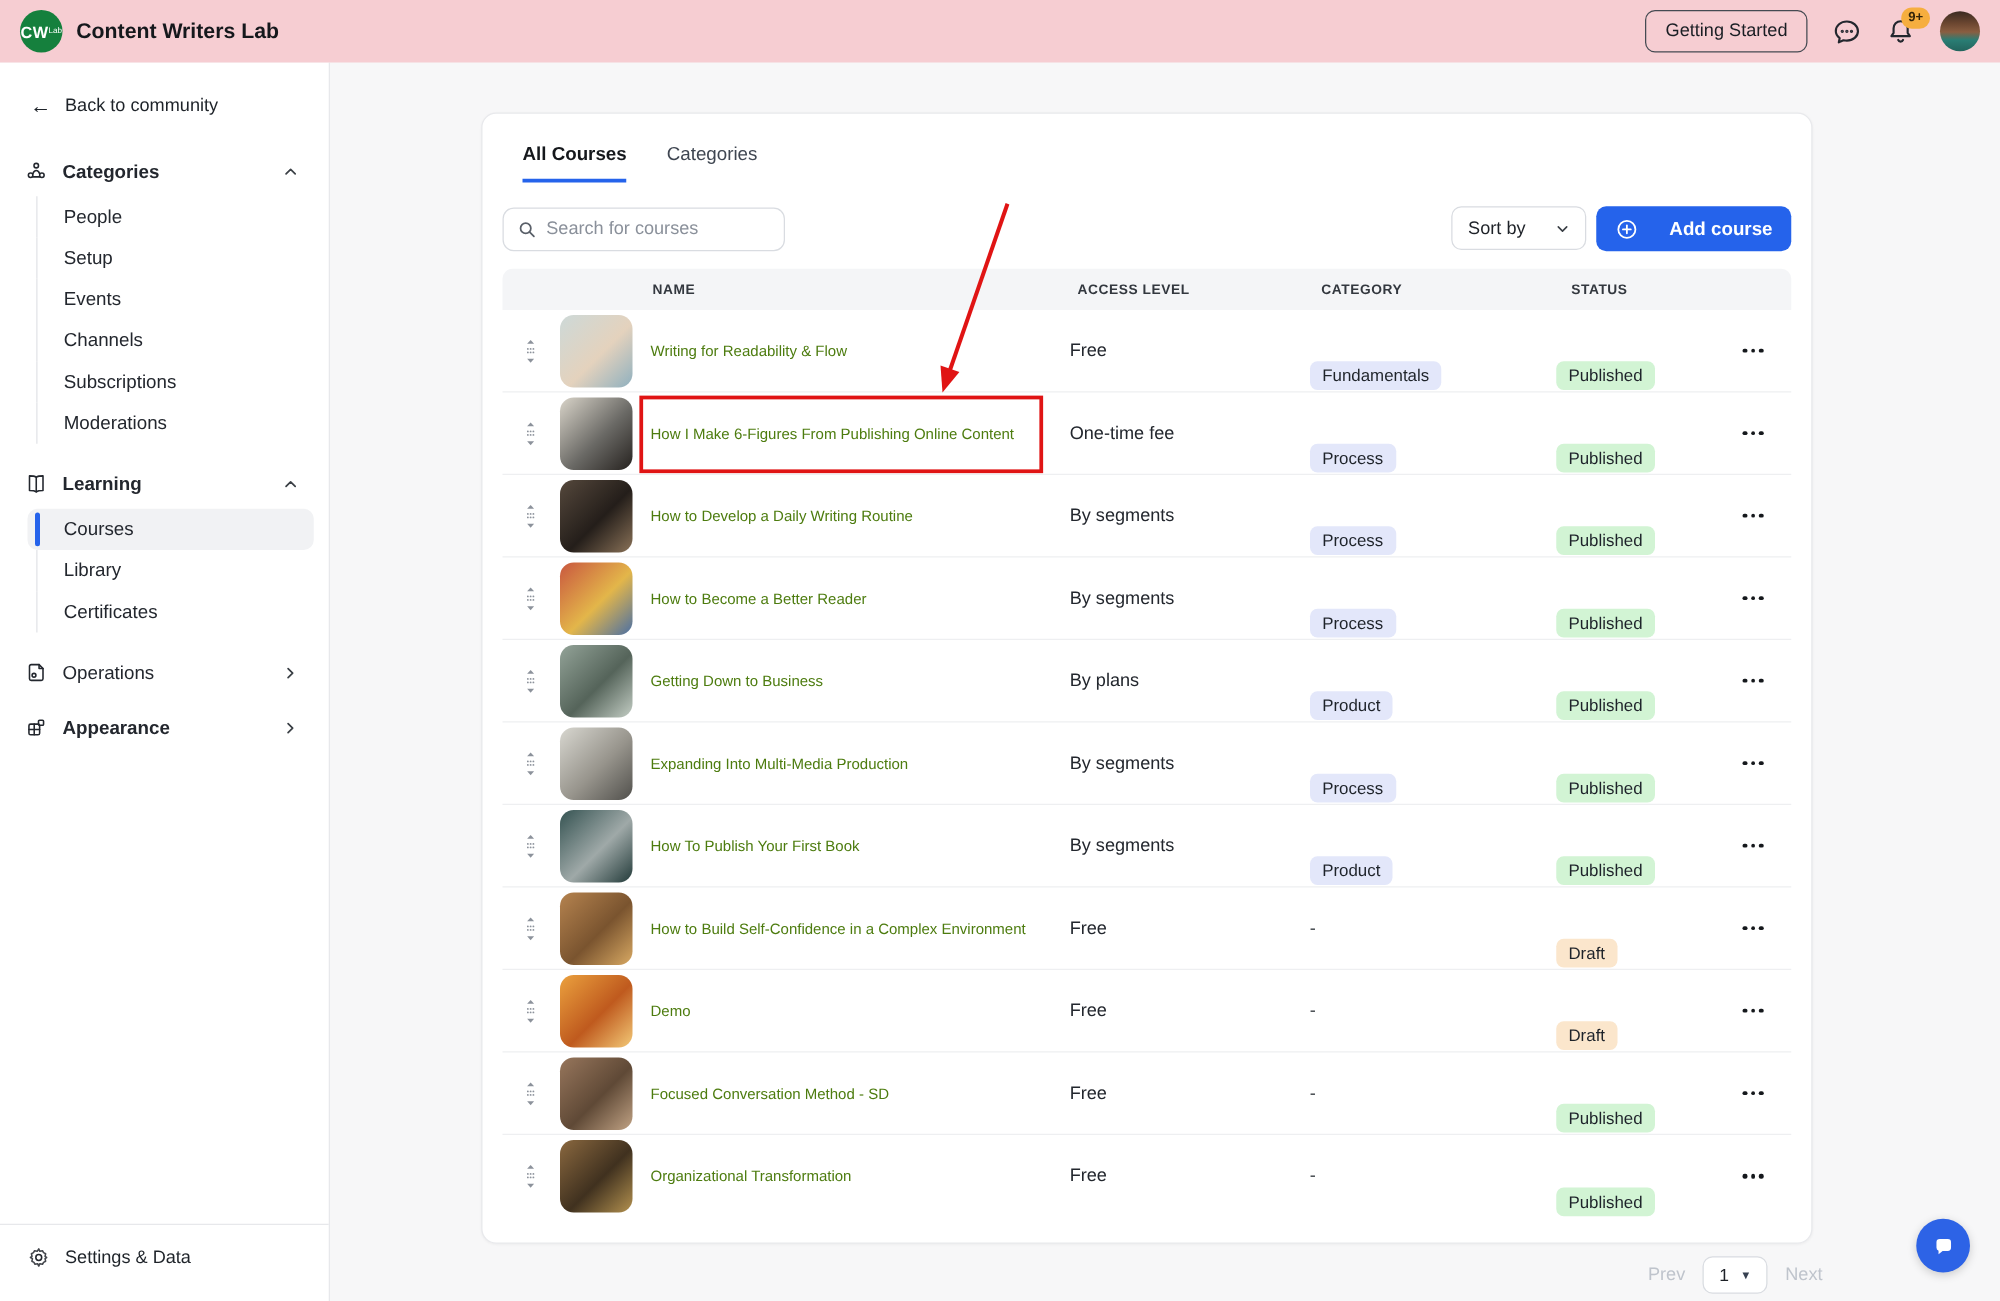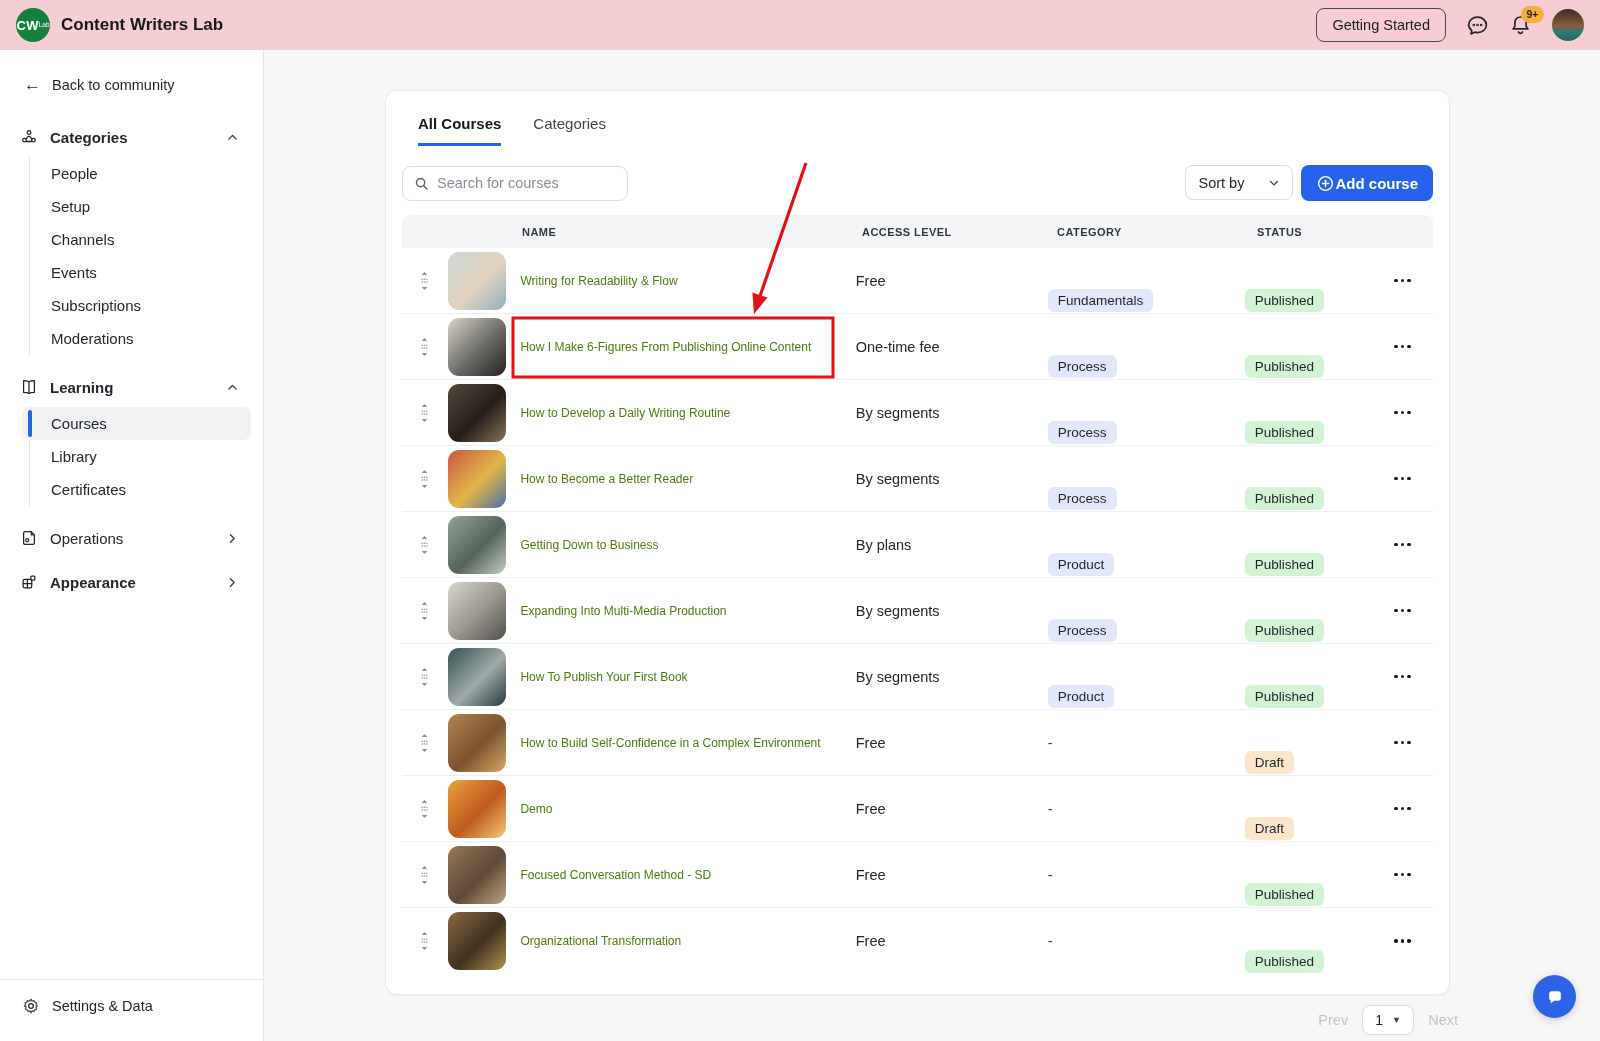--- a/index.html
+++ b/index.html
@@ -60,21 +60,21 @@
   .search-box { width:226px; height:35px; border:1px solid #D9DCE1; border-radius:9px; display:flex;
                 align-items:center; gap:8px; padding:0 11px; background:#fff; }
   .search-box svg { flex:0 0 auto; color:#5A6069; }
   .search-box input { border:none; outline:none; flex:1; font-size:14.5px; font-family:inherit; color:#1E2228; min-width:0; }
   .search-box input::placeholder { color:#8A909A; }
   .controls-right { margin-left:auto; display:flex; align-items:flex-start; gap:8px; }
   .sort-select { width:108px; height:35px; border:1px solid #D9DCE1; border-radius:8px; background:#fff;
                  display:flex; align-items:center; justify-content:space-between; padding:0 12px;
                  font-size:14.5px; color:#1E2228; cursor:pointer; }
   .btn-add-course { height:36px; padding:0 15px; border:none; border-radius:8px; background:#2563EB; color:#fff;
-                    font-size:15px; font-weight:600; display:flex; align-items:center; gap:0; cursor:pointer;
+                    font-size:15px; font-weight:600; display:flex; align-items:center; gap:24px; cursor:pointer;
                     font-family:inherit; }
 
   
   .table { margin:14px 16px 0; }
   .thead { height:33px; background:#F4F5F7; border-radius:8px 8px 0 0; display:flex; align-items:center;
            padding-left:16px; font-size:11px; font-weight:bold; letter-spacing:.45px; color:#33383F; }
   .c-spacer { width:104px; }
   .c-name { width:340px; }
   .c-access { width:195px; }
   .c-category { width:200px; }
@@ -171,22 +171,22 @@
         <span class="s-label">Categories</span>
         <span class="chev">
           <svg width="13" height="13" viewBox="0 0 16 16" fill="none" stroke="currentColor" stroke-width="1.7" stroke-linecap="round" stroke-linejoin="round">
               <polyline points="3.5,10 8,5.5 12.5,10"></polyline>
             </svg>
         </span>
       </div>
       <div class="sub-list">
         <div class="sub-item">People</div>
         <div class="sub-item">Setup</div>
+        <div class="sub-item">Events</div>
         <div class="sub-item">Channels</div>
-        <div class="sub-item">Events</div>
         <div class="sub-item">Subscriptions</div>
         <div class="sub-item">Moderations</div>
       </div>
 
       <div class="section-gap"></div>
 
       <div class="section-header">
         <span class="s-icon">
           <svg width="18" height="18" viewBox="0 0 20 20" fill="none" stroke="currentColor" stroke-width="1.4" stroke-linecap="round" stroke-linejoin="round">
             <path d="M10 4.2C8.6 3.2 6.8 3 4 3v13c2.8 0 4.6.2 6 1.2 1.4-1 3.2-1.2 6-1.2V3c-2.8 0-4.6.2-6 1.2z"></path>

